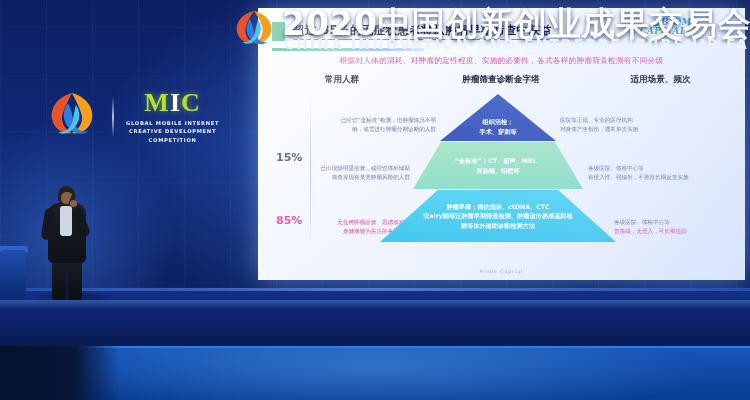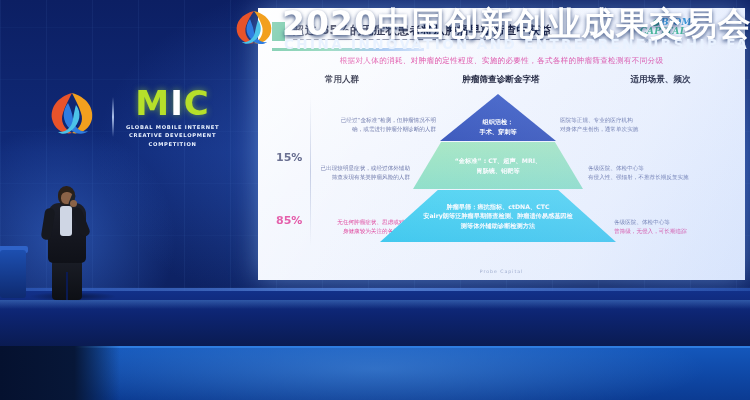--- a/index.html
+++ b/index.html
@@ -31,22 +31,22 @@
     background:linear-gradient(90deg,#2a56b8,#5f8fe8,#2a56b8); opacity:.75; }
   .deck-strip { position:absolute; left:0; top:300px; width:750px; height:9px;
     background:linear-gradient(180deg,rgba(120,190,255,.30),rgba(120,190,255,0)); }
 
   
   .mic-logo { position:absolute; left:44px; top:86px; width:196px; height:62px;
     display:flex; align-items:center; gap:12px; }
   .mic-swirl { position:relative; width:56px; height:56px; flex:0 0 56px; }
   .mic-div { width:2px; height:40px; background:linear-gradient(180deg,rgba(255,255,255,0),rgba(200,220,255,.85),rgba(255,255,255,0)); }
   .mic-txt { display:flex; flex-direction:column; align-items:center; line-height:1; }
-  .mic-word { font-weight:bold; font-size:34px; letter-spacing:1px; color:#b6e02a;
-    text-shadow:0 0 6px rgba(170,225,40,.55); }
+  .mic-word { font-weight:bold; font-size:26px; letter-spacing:1px; color:#b6e02a;
+    text-shadow:0 0 6px rgba(170,225,40,.55);font-family:Liberation Serif, serif; }
   .mic-word .i { color:#ffffff; }
   .mic-sub { font-size:5.2px; letter-spacing:.7px; color:#eaf2ff; text-align:center;
     margin-top:3px; line-height:1.55; font-weight:bold; }
 
   
   .slide { position:absolute; left:258px; top:8px; width:487px; height:272px;
     background:linear-gradient(160deg,#fdfeff 0%,#f4f7fe 42%,#eef3fd 100%);
     box-shadow:0 0 26px rgba(150,200,255,.45); overflow:hidden; }
   .slide-sheen { position:absolute; inset:0; pointer-events:none;
     background:linear-gradient(118deg, rgba(255,255,255,.55) 0%, rgba(255,255,255,0) 30%,

